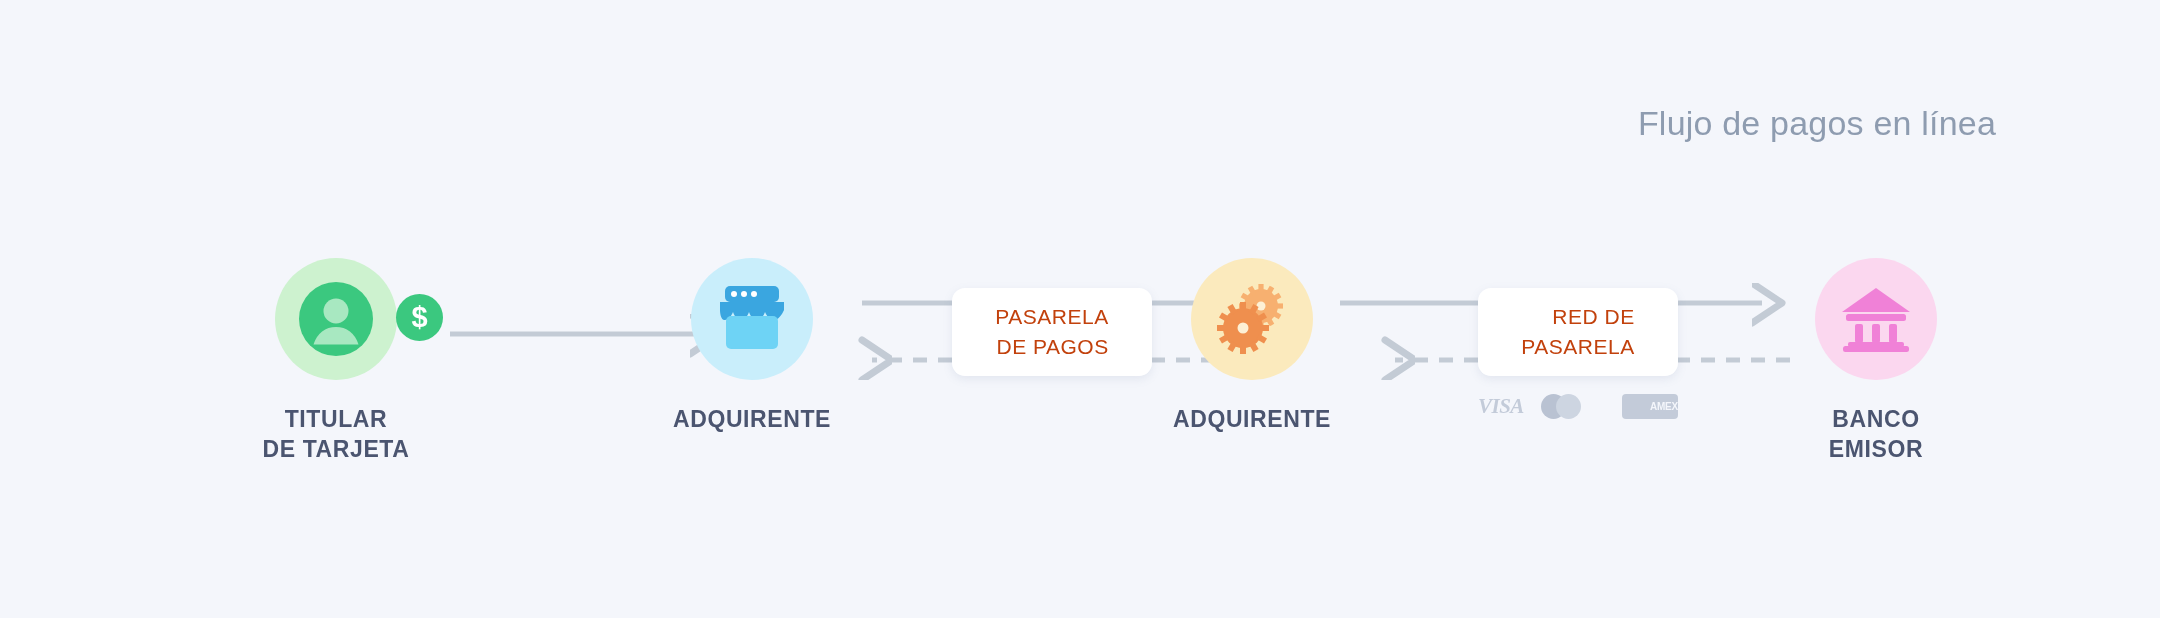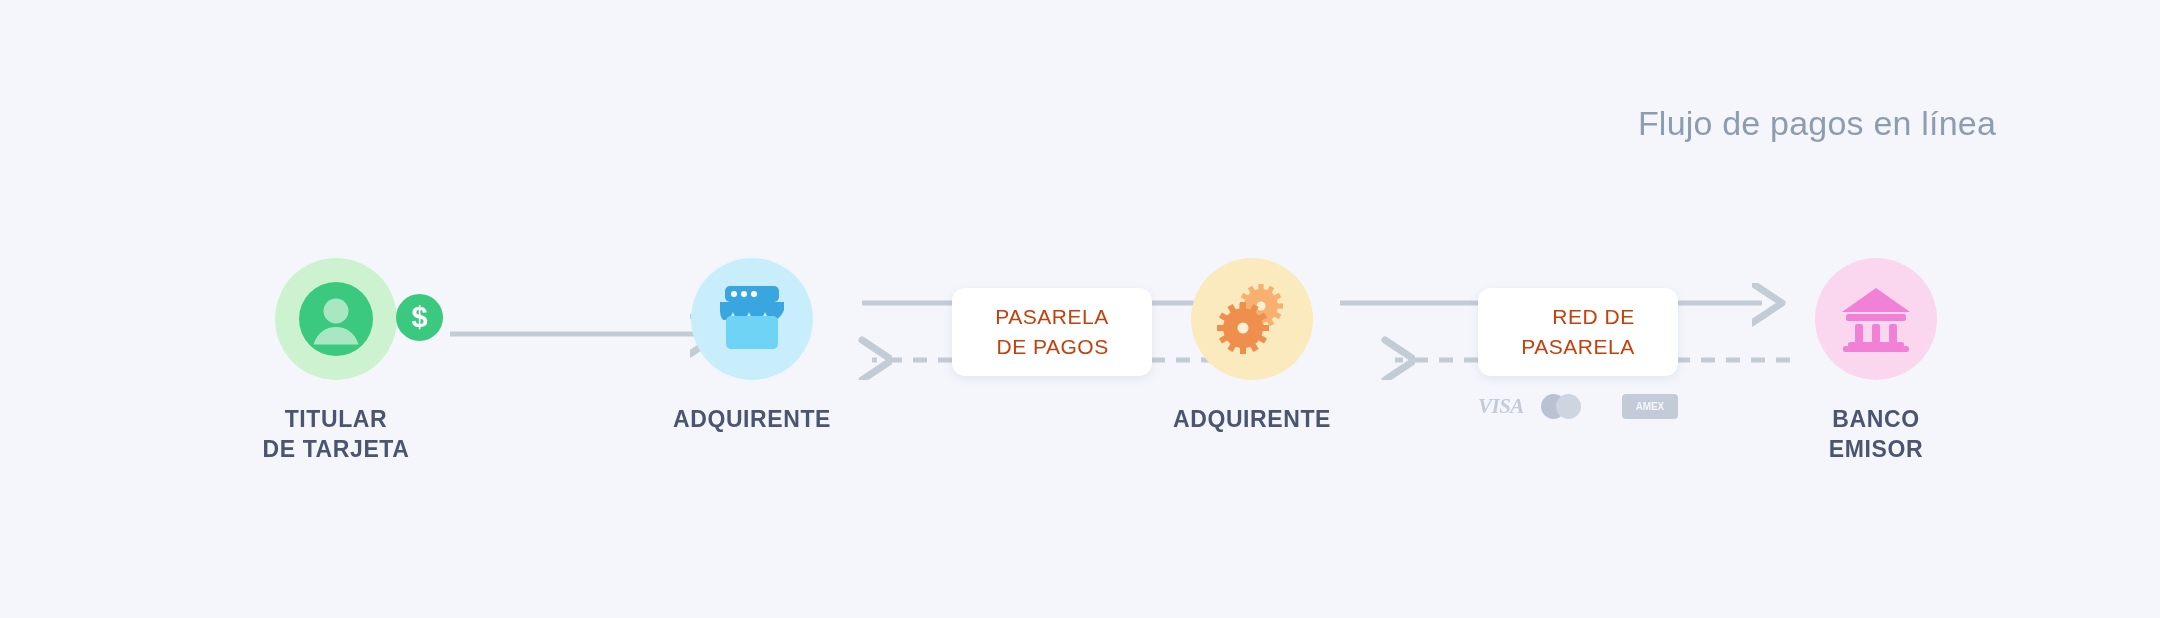--- a/index.html
+++ b/index.html
@@ -150,21 +150,21 @@
   }
   .brand-mc i.l { left: 0;  background: #b9c2d2; }
   .brand-mc i.r { right: 0; background: #cdd5e1; }
   .brand-amex {
     width: 58px;
     height: 25px;
     border-radius: 4px;
     background: #c3cbd9;
     display: flex;
     align-items: center;
-    justify-content: center;
+    justify-content: flex-end;
     margin-left: 24px;
   }
   .brand-amex span {
     font-size: 10px;
     font-weight: 700;
     color: #f4f6fb;
     letter-spacing: -0.2px;
   }
 </style>
 </head>

